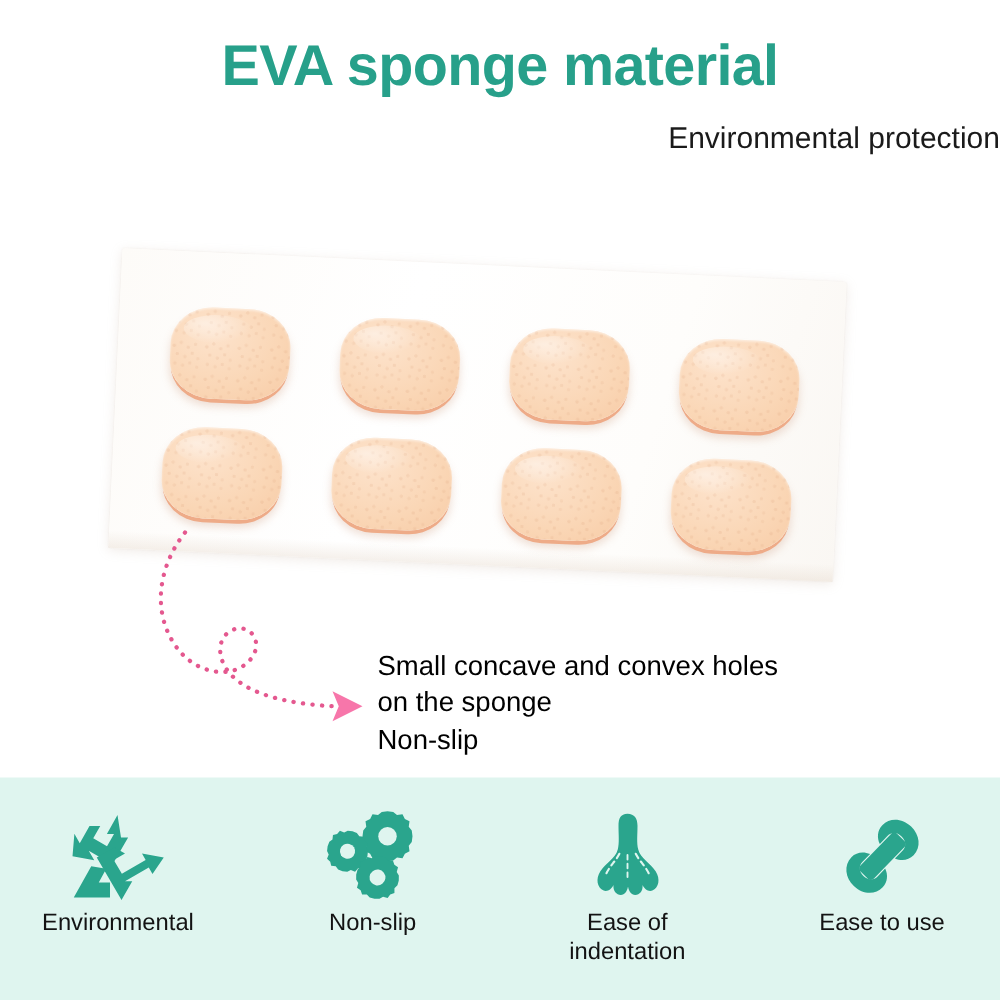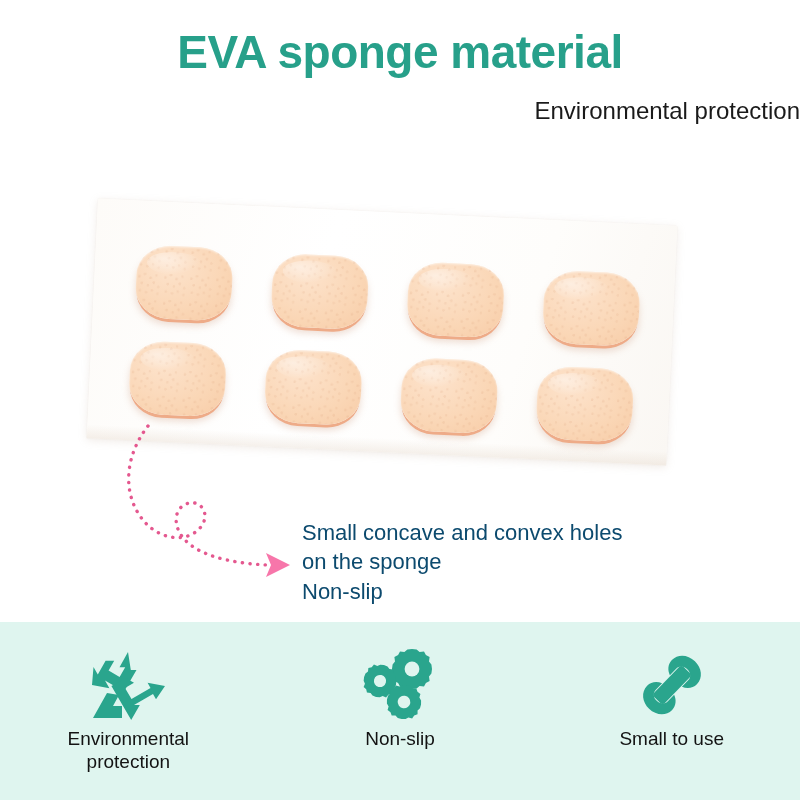--- a/index.html
+++ b/index.html
@@ -144,21 +144,21 @@
     width: 230px;
     height: 175px;
     pointer-events: none;
   }
   .callout-text {
     position: absolute;
     left: 302px;
     top: 518px;
     font-size: 22px;
     line-height: 1.33;
-    color: #0c4a6e;
+    color: #000000;
   }
   .callout-text div { white-space: nowrap; }
 
   
   .feature-bar {
     position: absolute;
     left: 0;
     top: 622px;
     width: 800px;
     height: 178px;
@@ -251,21 +251,20 @@
                      L45.0 34.8 L36.6 30.0 L22.4 38.0 L42.2 72.0 L50.8 57.0
                      L45.0 57.0 L64.0 46.0 L67.0 51.2 Z"></path>
 
             <path d="M18.0 45.0 L4.0 70.0 L33.0 70.0 L33.0 58.0 L24.0 58.0
                      L30.0 47.0 Z"></path>
           </g>
         </svg>
       </div>
       <div class="feature-label">
         <div>Environmental</div>
-        <div>protection</div>
       </div>
     </div>
 
     <div class="feature">
       <div class="feature-icon">
         <svg width="80" height="74" viewBox="0 0 80 74">
           <defs>
 
             <g id="gear-shape">
               <path d="M0,-20 L4.6,-19.4 L7.6,-17.0 L12.0,-17.6 L13.9,-13.9 L17.6,-12.0
@@ -293,20 +292,52 @@
               <circle cx="0" cy="0" r="7.4" fill="#dff5ef"></circle>
             </g>
           </g>
         </svg>
       </div>
       <div class="feature-label">
         <div>Non-slip</div>
       </div>
     </div>
 
+    <div class="feature">
+      <div class="feature-icon">
+        <svg width="58" height="74" viewBox="0 0 58 74">
+          <g>
+
+            <path d="M29 3
+                     C 34.6 3, 37.0 7.0, 37.0 12.5
+                     C 37.0 20.0, 36.2 26.0, 37.6 31.5
+                     C 39.4 38.6, 47.0 42.0, 51.5 49.0
+                     C 55.5 55.2, 54.0 62.0, 49.3 64.2
+                     C 46.0 65.8, 42.6 63.4, 41.0 60.0
+                     C 41.6 64.6, 38.6 68.0, 35.2 68.0
+                     C 32.0 68.0, 30.0 65.0, 29.4 61.2
+                     C 28.8 65.0, 26.8 68.0, 23.6 68.0
+                     C 20.2 68.0, 17.2 64.6, 17.8 60.0
+                     C 16.2 63.4, 12.8 65.8, 9.5 64.2
+                     C 4.8 62.0, 3.3 55.2, 7.3 49.0
+                     C 11.8 42.0, 19.4 38.6, 21.2 31.5
+                     C 22.6 26.0, 21.8 20.0, 21.8 12.5
+                     C 21.8 7.0, 23.4 3, 29 3 Z" fill="#2aa58d"></path>
+
+            <path d="M22.5 35 C 19.5 41, 14.5 45, 11.5 52" fill="none" stroke="#dff5ef" stroke-width="1.7" stroke-linecap="round" stroke-dasharray="4 3.4"></path>
+            <path d="M35.6 35 C 38.6 41, 43.6 45, 46.6 52" fill="none" stroke="#dff5ef" stroke-width="1.7" stroke-linecap="round" stroke-dasharray="4 3.4"></path>
+            <path d="M29 36 L 29 54" fill="none" stroke="#dff5ef" stroke-width="1.5" stroke-linecap="round" stroke-dasharray="3.6 3.4"></path>
+          </g>
+        </svg>
+      </div>
+      <div class="feature-label">
+        <div>Ease of</div>
+        <div>indentation</div>
+      </div>
+    </div>
 
     <div class="feature">
       <div class="feature-icon">
         <svg width="76" height="74" viewBox="0 0 76 74">
           <g fill="#2aa58d" transform="rotate(44 38 37)">
 
             <rect x="30.5" y="16" width="15" height="42" rx="3.4"></rect>
 
             <path d="M38 4
                      C 28.4 4, 20.6 10.2, 20.6 19.2
@@ -324,18 +355,18 @@
                      L 46.4 51.6
                      C 46.4 55.8, 43.0 59.0, 38.0 59.0
                      C 33.0 59.0, 29.6 55.8, 29.6 51.6
                      L 29.6 42.6
                      C 24.4 44.6, 20.6 49.0, 20.6 54.8
                      C 20.6 63.8, 28.4 70, 38 70 Z"></path>
           </g>
         </svg>
       </div>
       <div class="feature-label">
-        <div>Small to use</div>
+        <div>Ease to use</div>
       </div>
     </div>
 
   </div>
 </div>
 
 </body></html>

